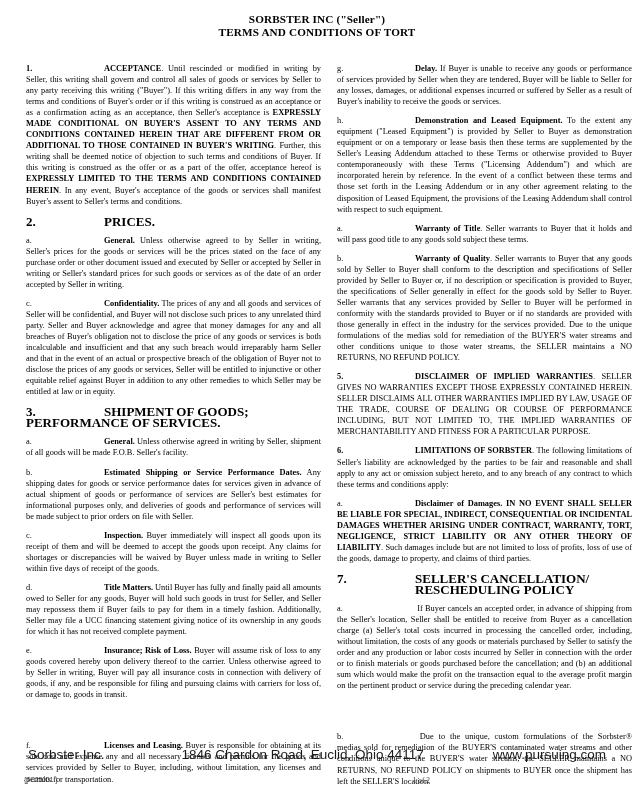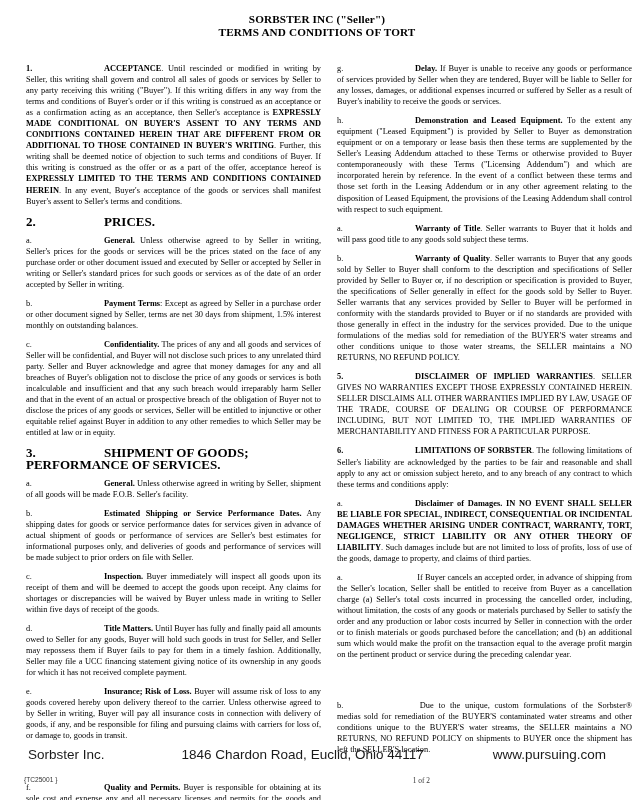--- a/index.html
+++ b/index.html
@@ -142,57 +142,57 @@
   <div class="columns">
 
     <div class="col col-left">
 
       <p class="para"><b><span class="lead-num">1.</span><span>ACCEPTANCE</span></b><span>.  Until rescinded or modified in writing by Seller, this writing shall govern and control all sales of goods or services by Seller to any party receiving this writing ("Buyer").  If this writing differs in any way from the terms and conditions of Buyer's order or if this writing is construed as an acceptance or as a confirmation acting as an acceptance, then Seller's acceptance is </span><b>EXPRESSLY MADE CONDITIONAL ON BUYER'S ASSENT TO ANY TERMS AND CONDITIONS CONTAINED HEREIN THAT ARE DIFFERENT FROM OR ADDITIONAL TO THOSE CONTAINED IN BUYER'S WRITING</b><span>.  Further, this writing shall be deemed notice of objection to such terms and conditions of Buyer.  If this writing is construed as the offer or as a part of the offer, acceptance hereof is </span><b>EXPRESSLY LIMITED TO THE TERMS AND CONDITIONS CONTAINED HEREIN</b><span>.  In any event, Buyer's acceptance of the goods or services shall manifest Buyer's assent to Seller's terms and conditions.</span></p>
 
       <p class="sec-head"><span class="numcell">2.</span><span>PRICES.</span></p>
 
       <p class="para"><span class="lead">a.</span><b>General.</b><span>  Unless otherwise agreed to by Seller in writing, Seller's prices for the goods or services will be the prices stated on the face of any purchase order or other document issued and executed by Seller or accepted by Seller in writing or Seller's standard prices for such goods or services as of the date of an order accepted by Seller in writing.</span></p>
 
-      <p class="para"><span class="lead">b.</span><b>Payment Terms</b><span>:  Except as agreed by Seller in a purchase order or other document signed by Seller, terms are net 30 days from shipment, 1.5% interest monthly on outstanding balances.</span></p>
 
       <p class="para"><span class="lead">c.</span><b>Confidentiality.</b><span>   The prices of any and all goods and services of Seller will be confidential, and Buyer will not disclose such prices to any unrelated third party.  Seller and Buyer acknowledge and agree that money damages for any and all breaches of Buyer's obligation not to disclose the price of any goods or services is both incalculable and insufficient and that any such breach would irreparably harm Seller and that in the event of an actual or prospective breach of the obligation of Buyer not to disclose the prices of any goods or services, Seller will be entitled to injunctive or other equitable relief against Buyer in addition to any other remedies to which Seller may be entitled at law or in equity.</span></p>
 
       <p class="sec-head"><span class="numcell">3.</span><span>SHIPMENT OF GOODS; PERFORMANCE OF SERVICES.</span></p>
 
       <p class="para"><span class="lead">a.</span><b>General.</b><span>   Unless otherwise agreed in writing by Seller, shipment of all goods will be made F.O.B. Seller's facility.</span></p>
 
       <p class="para"><span class="lead">b.</span><b>Estimated Shipping or Service Performance Dates.</b><span> Any shipping dates for goods or service performance dates for services given in advance of actual shipment of goods or performance of services are Seller's best estimates for informational purposes only, and deliveries of goods and performance of services will be made subject to prior orders on file with Seller.</span></p>
 
       <p class="para"><span class="lead">c.</span><b>Inspection.</b><span>   Buyer immediately will inspect all goods upon its receipt of them and will be deemed to accept the goods upon receipt.  Any claims for shortages or discrepancies will be waived by Buyer unless made in writing to Seller within five days of receipt of the goods.</span></p>
 
       <p class="para"><span class="lead">d.</span><b>Title Matters.</b><span>  Until Buyer has fully and finally paid all amounts owed to Seller for any goods, Buyer will hold such goods in trust for Seller, and Seller may repossess them if Buyer fails to pay for them in a timely fashion.  Additionally, Seller may file a UCC financing statement giving notice of its ownership in any goods for which it has not received complete payment.</span></p>
 
       <p class="para"><span class="lead">e.</span><b>Insurance; Risk of Loss.</b><span>  Buyer will assume risk of loss to any goods covered hereby upon delivery thereof to the carrier.  Unless otherwise agreed to by Seller in writing, Buyer will pay all insurance costs in connection with delivery of goods, if any, and be responsible for filing and pursuing claims with carriers for loss of, or damage to, goods in transit.</span></p>
 
-      <p class="para tight"><span class="lead">f.</span><b>Quality and Permits.</b><span>  Buyer is responsible for obtaining at its sole cost and expense any and all necessary licenses and permits for the goods and services provided by Seller to Buyer, including, without limitation, any licenses and permits for transportation.</span></p>
+      <p class="para tight"><span class="lead">f.</span><b>Licenses and Leasing.</b><span>  Buyer is responsible for obtaining at its sole cost and expense any and all necessary licenses and permits for the goods and services provided by Seller to Buyer, including, without limitation, any licenses and permits for transportation.</span></p>
 
     </div>
 
     <div class="col col-right">
 
       <p class="para"><span class="lead">g.</span><b>Delay.</b><span>  If Buyer is unable to receive any goods or performance of services provided by Seller when they are tendered, Buyer will be liable to Seller for any losses, damages, or additional expenses incurred or suffered by Seller as a result of Buyer's inability to receive the goods or services.</span></p>
 
       <p class="para"><span class="lead">h.</span><b>Demonstration and Leased Equipment.</b><span>  To the extent any equipment ("Leased Equipment") is provided by Seller to Buyer as demonstration equipment or on a temporary or lease basis then these terms are supplemented by the Seller's Leasing Addendum attached to these Terms or otherwise provided to Buyer contemporaneously with these Terms ("Licensing Addendum") and which are incorporated herein by reference. In the event of a conflict between these terms and those set forth in the Leasing Addendum or in any other agreement relating to the disposition of Leased Equipment, the provisions of the Leasing Addendum shall control with respect to such equipment.</span></p>
 
 
       <p class="para"><span class="lead">a.</span><b>Warranty of Title</b><span>.  Seller warrants to Buyer that it holds and will pass good title to any goods sold subject these terms.</span></p>
 
       <p class="para"><span class="lead">b.</span><b>Warranty of Quality</b><span>.  Seller warrants to Buyer that any goods sold by Seller to Buyer shall conform to the description and specifications of Seller provided by Seller to Buyer or, if no description or specification is provided to Buyer, the specifications of Seller generally in effect for the goods sold by Seller to Buyer.  Seller warrants that any services provided by Seller to Buyer will be performed in conformity with the standards provided to Buyer or if no standards are provided with those generally in effect in the industry for the services provided.  Due to the unique formulations of the medias sold for remediation of the BUYER'S water streams and other conditions unique to those water streams, the SELLER maintains a NO RETURNS, NO REFUND POLICY.</span></p>
 
       <p class="para allcaps-block"><b><span class="lead-num">5.</span><span>DISCLAIMER OF IMPLIED WARRANTIES</span></b><span>.  SELLER GIVES NO WARRANTIES EXCEPT THOSE EXPRESSLY CONTAINED HEREIN. SELLER DISCLAIMS ALL OTHER WARRANTIES IMPLIED BY LAW, USAGE OF THE TRADE, COURSE OF DEALING OR COURSE OF PERFORMANCE INCLUDING, BUT NOT LIMITED TO, THE IMPLIED WARRANTIES OF MERCHANTABILITY AND FITNESS FOR A PARTICULAR PURPOSE.</span></p>
 
       <p class="para"><b><span class="lead-num">6.</span><span>LIMITATIONS OF SORBSTER</span></b><span>.  The following limitations of Seller's liability are acknowledged by the parties to be fair and reasonable and shall apply to any act or omission subject hereto, and to any breach of any contract to which these terms and conditions apply:</span></p>
 
       <p class="para"><span class="lead">a.</span><b>Disclaimer of Damages.</b><b>  IN NO EVENT SHALL SELLER BE LIABLE FOR SPECIAL, INDIRECT, CONSEQUENTIAL OR INCIDENTAL DAMAGES WHETHER ARISING UNDER CONTRACT, WARRANTY, TORT, NEGLIGENCE, STRICT LIABILITY OR ANY OTHER THEORY OF LIABILITY</b><span>.  Such damages include but are not limited to loss of profits, loss of use of the goods, damage to property, and claims of third parties.</span></p>
 
+      <p class="sec-head"><span class="numcell">7.</span><span>SELLER'S CANCELLATION/</span><span class="subline">RESCHEDULING POLICY</span></p>
 
       <p class="para"><span class="lead">a.</span><span>   If Buyer cancels an accepted order, in advance of shipping from the Seller's location, Seller shall be entitled to receive from Buyer as a cancellation charge (a) Seller's total costs incurred in processing the cancelled order, including, without limitation, the costs of any goods or materials purchased by Seller to satisfy the order and any production or labor costs incurred by Seller in connection with the order or to finish materials or goods purchased before the cancellation; and (b) an additional sum which would make the profit on the transaction equal to the average profit margin on the pertinent product or service during the preceding calendar year.</span></p>
 
       <p class="para tight"><span class="lead">b.</span><span>   Due to the unique, custom formulations of the Sorbster® medias sold for remediation of the BUYER'S contaminated water streams and other conditions unique to the BUYER'S water streams, the SELLER maintains a NO RETURNS, NO REFUND POLICY on shipments to BUYER once the shipment has left the SELLER'S location.</span></p>
 
     </div>
   </div>
 
   <div class="footer">
     <div class="footer-row">

